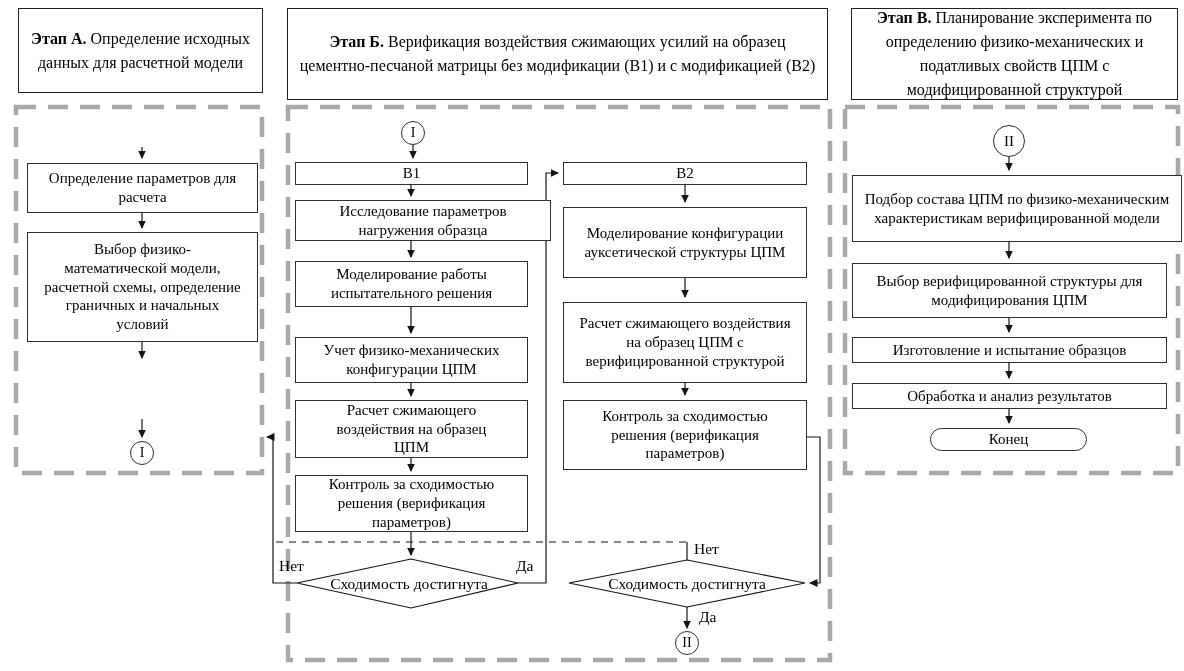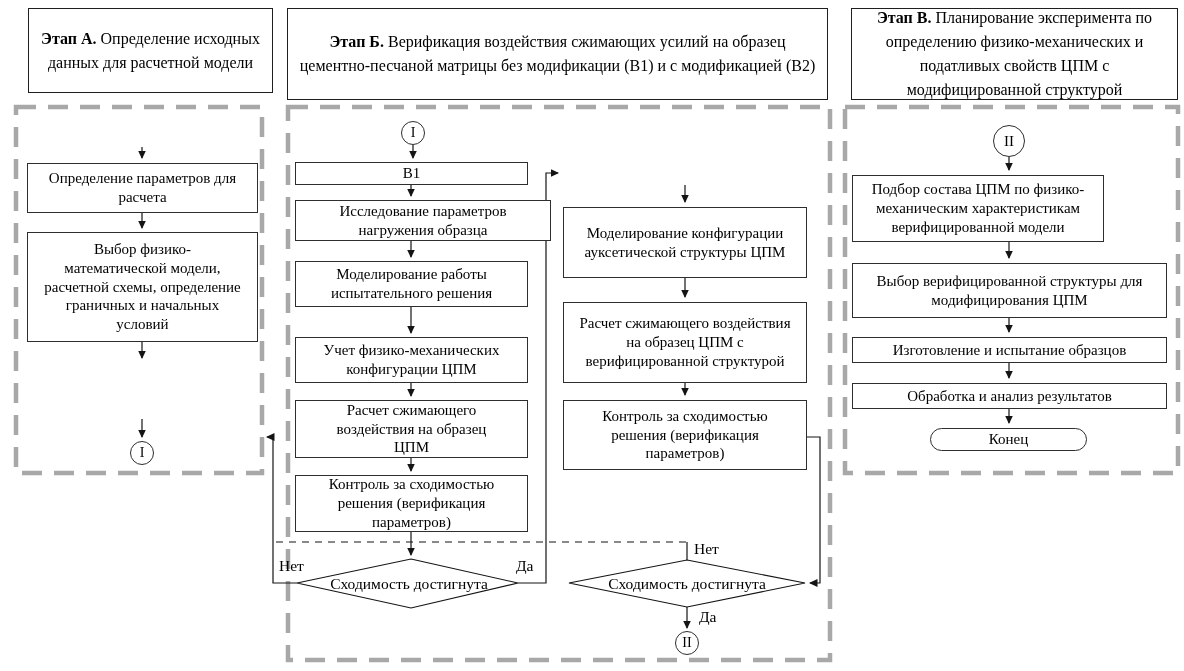--- a/index.html
+++ b/index.html
@@ -88,21 +88,21 @@
     </g>
 
     <path d="M686,542 H273" stroke="#141414" stroke-width="1.2" fill="none" stroke-dasharray="7 6"></path>
 
     <g stroke="#141414" stroke-width="1.1" fill="#ffffff">
       <polygon points="411,559 518,583 411,608 297,583"></polygon>
       <polygon points="687,560 805,583 687,607 569,583"></polygon>
     </g>
   </svg>
 
-  <div class="hdr" style="left:28px;top:8px;width:245px;height:85px;">
+  <div class="hdr" style="left:18px;top:8px;width:245px;height:85px;">
     <span><b>Этап А.</b>
     <span>Определение исходных данных для расчетной модели</span></span>
   </div>
   <div class="hdr" style="left:287px;top:8px;width:541px;height:92px;">
     <span><b>Этап Б.</b>
     <span>Верификация воздействия сжимающих усилий на образец цементно-песчаной матрицы без модификации (В1) и с модификацией (В2)</span></span>
   </div>
   <div class="hdr" style="left:851px;top:8px;width:327px;height:92px;">
     <span><b>Этап В.</b>
     <span>Планирование эксперимента по определению физико-механических и податливых свойств ЦПМ с модифицированной структурой</span></span>
@@ -113,32 +113,33 @@
   <div class="circle" style="left:130px;top:441px;width:24px;height:24px;">I</div>
 
   <div class="circle" style="left:401px;top:121px;width:24px;height:24px;">I</div>
   <div class="box" style="left:295px;top:162px;width:233px;height:23px;">В1</div>
   <div class="box" style="left:295px;top:200px;width:256px;height:41px;">Исследование параметров нагружения образца</div>
   <div class="box" style="left:295px;top:261px;width:233px;height:46px;">Моделирование работы испытательного решения</div>
   <div class="box" style="left:295px;top:337px;width:233px;height:46px;">Учет физико-механических конфигурации ЦПМ</div>
   <div class="box" style="left:295px;top:400px;width:233px;height:58px;padding:2px 30px;">Расчет сжимающего воздействия на образец ЦПМ</div>
   <div class="box" style="left:295px;top:475px;width:233px;height:57px;padding:2px 26px;">Контроль за сходимостью решения (верификация параметров)</div>
 
+  <div class="box" style="left:563px;top:162px;width:244px;height:23px;">В2</div>
   <div class="box" style="left:563px;top:207px;width:244px;height:71px;">Моделирование конфигурации ауксетической структуры ЦПМ</div>
   <div class="box" style="left:563px;top:302px;width:244px;height:81px;">Расчет сжимающего воздействия на образец ЦПМ с верифицированной структурой</div>
   <div class="box" style="left:563px;top:400px;width:244px;height:70px;padding:2px 30px;">Контроль за сходимостью решения (верификация параметров)</div>
 
   <div class="dtext" style="left:303px;top:572px;width:212px;height:23px;">Сходимость достигнута</div>
   <div class="dtext" style="left:575px;top:572px;width:224px;height:23px;">Сходимость достигнута</div>
   <div class="dlabel" style="left:279px;top:557px;">Нет</div>
   <div class="dlabel" style="left:516px;top:557px;">Да</div>
   <div class="dlabel" style="left:694px;top:540px;">Нет</div>
   <div class="dlabel" style="left:699px;top:608px;">Да</div>
   <div class="circle" style="left:675px;top:631px;width:24px;height:24px;">II</div>
 
   <div class="circle" style="left:993px;top:125px;width:32px;height:32px;font-size:15px;">II</div>
-  <div class="box" style="left:852px;top:175px;width:252px;height:67px;">Подбор состава ЦПМ по физико-механическим характеристикам верифицированной модели</div>
+  <div class="box" style="left:852px;top:175px;width:330px;height:67px;">Подбор состава ЦПМ по физико-механическим характеристикам верифицированной модели</div>
   <div class="box" style="left:852px;top:263px;width:315px;height:55px;">Выбор верифицированной структуры для модифицирования ЦПМ</div>
   <div class="box" style="left:852px;top:337px;width:315px;height:26px;">Изготовление и испытание образцов</div>
   <div class="box" style="left:852px;top:383px;width:315px;height:26px;">Обработка и анализ результатов</div>
   <div class="box stadium" style="left:930px;top:428px;width:157px;height:23px;">Конец</div>
 
 </div>
 
 </body></html>

